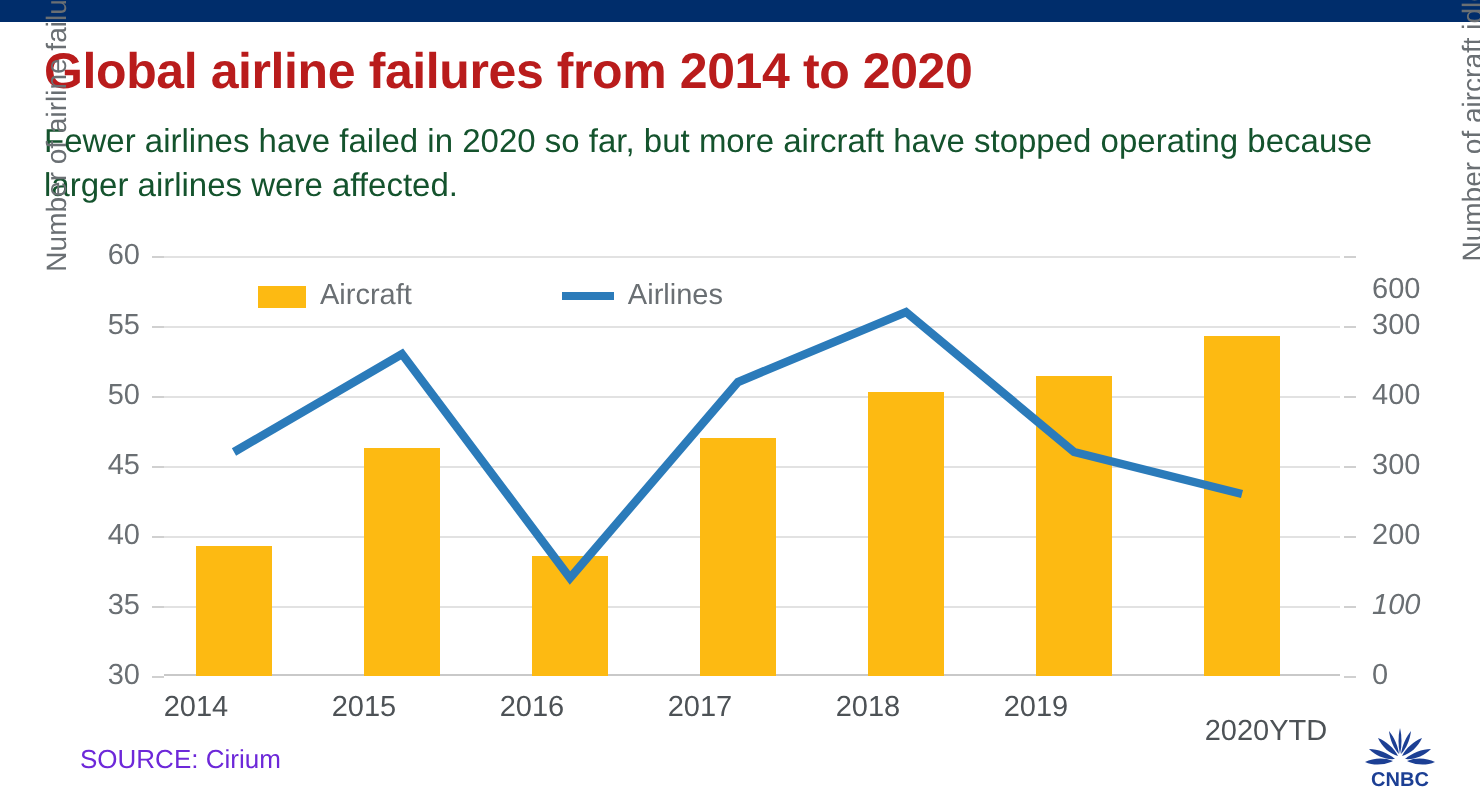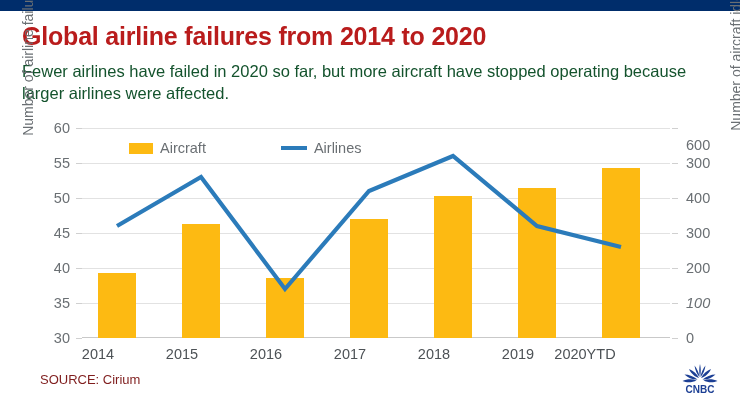--- a/index.html
+++ b/index.html
@@ -141,21 +141,21 @@
     width: 26px;
     height: 4px;
     background: #2b7bba;
     display: inline-block;
   }
   #source {
     position: absolute;
     left: 40px;
     top: 372px;
     font-size: 13px;
-    color: #7f1d1d;
+    color: #6d28d9;
   }
   #logo {
     position: absolute;
     left: 672px;
     top: 362px;
     width: 56px;
     height: 34px;
   }
   svg { display: block; }
 </style>
@@ -236,21 +236,21 @@
       <span>Airlines</span>
     </div>
   </div>
 
   <div class="xcat" style="left:53px;">2014</div>
   <div class="xcat" style="left:137px;">2015</div>
   <div class="xcat" style="left:221px;">2016</div>
   <div class="xcat" style="left:305px;">2017</div>
   <div class="xcat" style="left:389px;">2018</div>
   <div class="xcat" style="left:473px;">2019</div>
-  <div class="xcat" style="left:540px;">2020YTD</div>
+  <div class="xcat" style="left:588px;margin-top:12px;">2020YTD</div>
 
   <div id="source">SOURCE: Cirium</div>
 
   <div id="logo">
     <svg viewBox="0 0 112 68" width="56" height="34">
       <g fill="#1c3f94">
         <path d="M56 4 C58 12 58 22 56 30 C54 22 54 12 56 4 Z"></path>
         <path d="M45 7 C50 13 54 22 55 30 C50 25 46 16 45 7 Z"></path>
         <path d="M67 7 C66 16 62 25 57 30 C58 22 62 13 67 7 Z"></path>
         <path d="M34 14 C42 17 50 24 54 32 C46 30 38 23 34 14 Z"></path>

